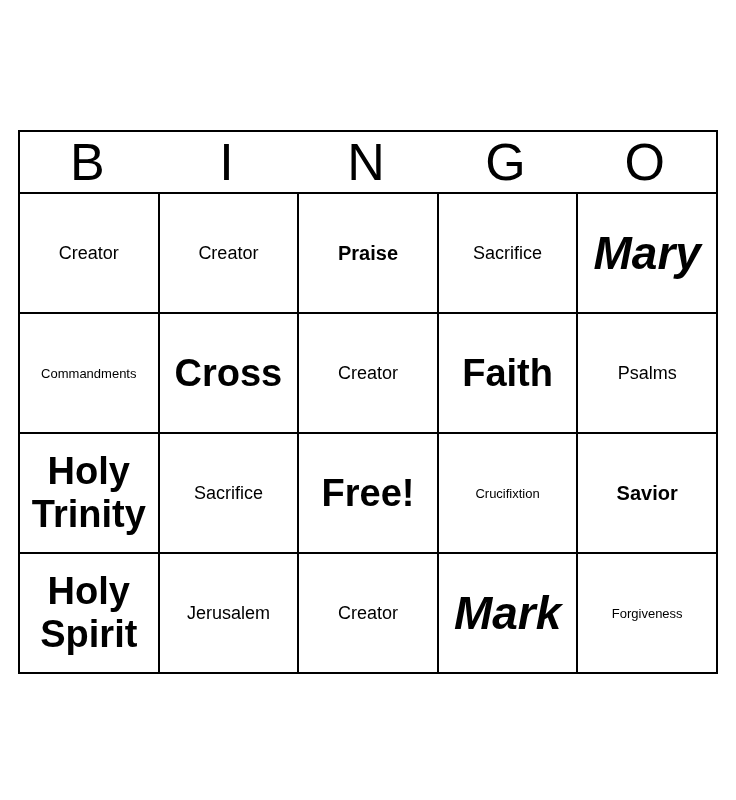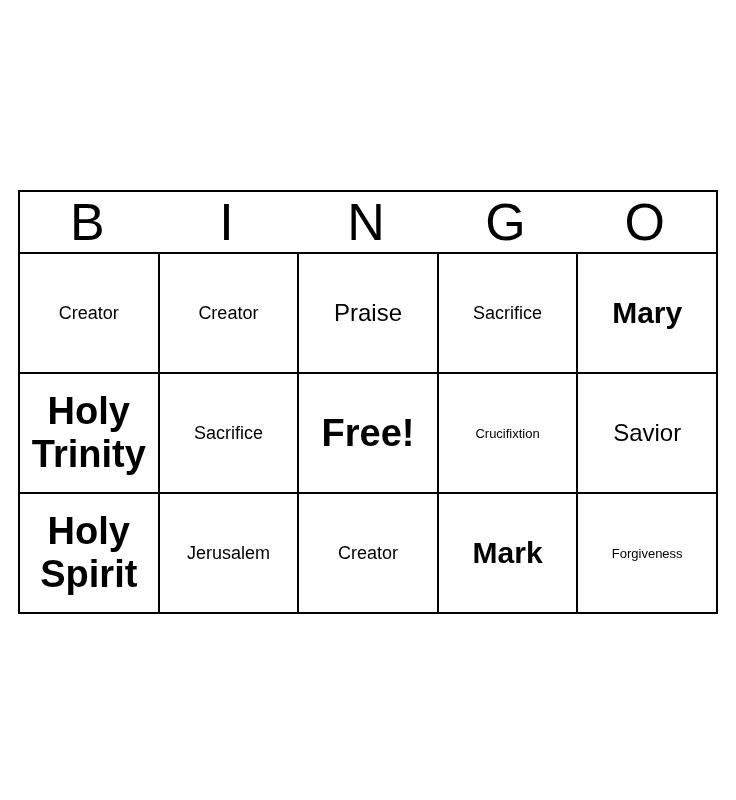--- a/index.html
+++ b/index.html
@@ -58,33 +58,34 @@
 
     .text-small {
       font-size: 13px;
     }
 
     .text-medium {
       font-size: 18px;
     }
 
     .text-large {
-      font-size: 24px;
-      font-weight: normal;
+      font-size: 20px;
+      font-weight: bold;
       text-align: center;
     }
 
     .text-xlarge {
       font-size: 38px;
       font-weight: bold;
     }
 
     .text-xxlarge {
-      font-size: 30px;
+      font-size: 46px;
       font-weight: bold;
+      font-style: italic;
     }
   </style>
 </head>
 <body>
 
 <div class="bingo-container">
   <div class="bingo-header">
   </div>
   <table class="bingo-grid">
     <thead>
@@ -98,20 +99,27 @@
     </thead>
     <tbody id="grid-body">
     <tr>
           <td><span class="text-medium">Creator</span></td>
           <td><span class="text-medium">Creator</span></td>
           <td><span class="text-large">Praise</span></td>
           <td><span class="text-medium">Sacrifice</span></td>
           <td><span class="text-xxlarge">Mary</span></td>
         </tr>
         <tr>
+          <td><span class="text-small">Commandments</span></td>
+          <td><span class="text-xlarge">Cross</span></td>
+          <td><span class="text-medium">Creator</span></td>
+          <td><span class="text-xlarge">Faith</span></td>
+          <td><span class="text-medium">Psalms</span></td>
+        </tr>
+        <tr>
           <td><span class="text-xlarge">Holy<br>Trinity</span></td>
           <td><span class="text-medium">Sacrifice</span></td>
           <td><span class="text-xlarge">Free!</span></td>
           <td><span class="text-small">Crucifixtion</span></td>
           <td><span class="text-large">Savior</span></td>
         </tr>
         <tr>
           <td><span class="text-xlarge">Holy<br>Spirit</span></td>
           <td><span class="text-medium">Jerusalem</span></td>
           <td><span class="text-medium">Creator</span></td>

